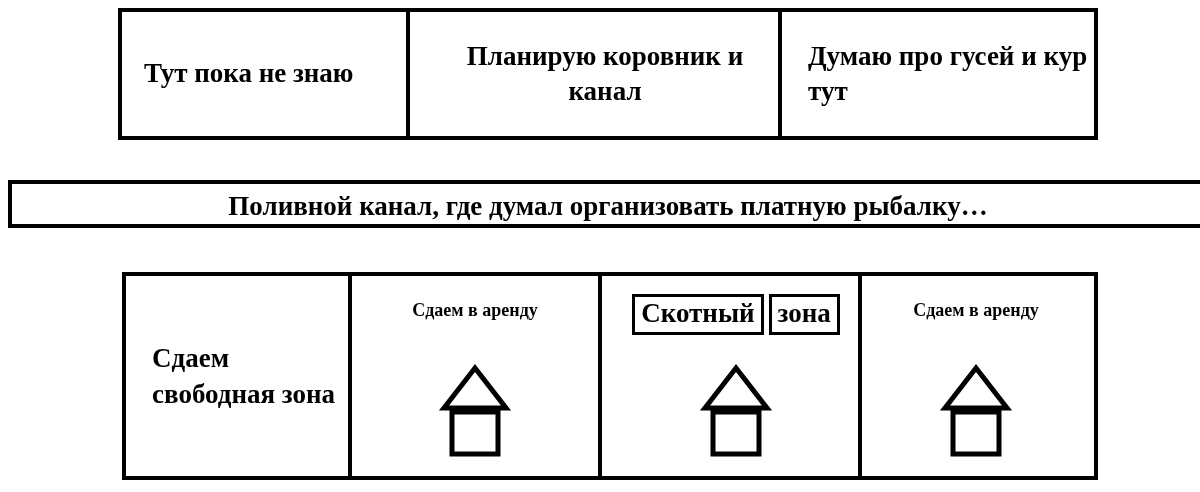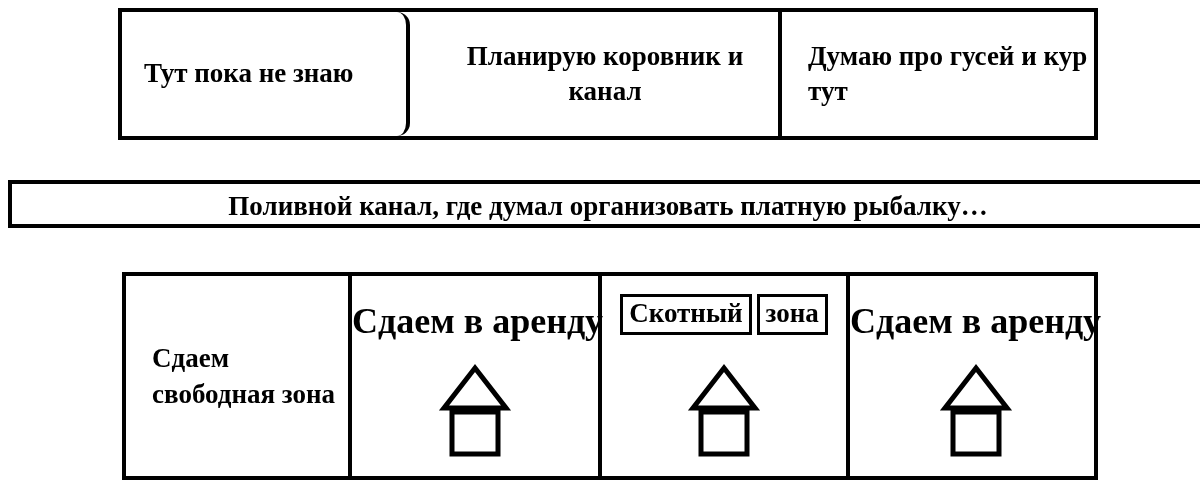--- a/index.html
+++ b/index.html
@@ -50,21 +50,20 @@
     display: flex;
     align-items: flex-start;
     justify-content: center;
     flex-direction: column;
   }
   #top-cell-0 {
     left: 0;
     width: 288px;
     border-right: 4px solid #000000;
     padding: 0 0 0 22px;
-    border-radius: 13px;
   }
   #top-cell-1 {
     left: 288px;
     width: 372px;
     border-right: 4px solid #000000;
     padding: 0 0 0 22px;
     align-items: center;
   }
   #top-cell-2 {
     left: 660px;
@@ -111,36 +110,36 @@
     display: flex;
     align-items: center;
     padding-left: 26px;
   }
   #bottom-cell-1 {
     left: 226px;
     width: 250px;
     border-right: 4px solid #000000;
   }
   #bottom-cell-2 {
-    left: 476px;
+    left: 488px;
     width: 248px;
     border-right: 4px solid #000000;
   }
   #bottom-cell-3 {
     left: 724px;
     width: 252px;
   }
   .bottom-label {
     position: absolute;
     top: 24px;
     left: 0;
     width: 100%;
-    text-align: left;
-    font-weight: bold;
-    font-size: 36px;
+    text-align: center;
+    font-weight: bold;
+    font-size: 18px;
     line-height: 1.2;
     white-space: nowrap;
   }
   #bottom-cell-0 .free-zone-label {
     position: static;
     text-align: left;
     font-weight: bold;
     font-size: 27px;
     line-height: 1.35;
   }

